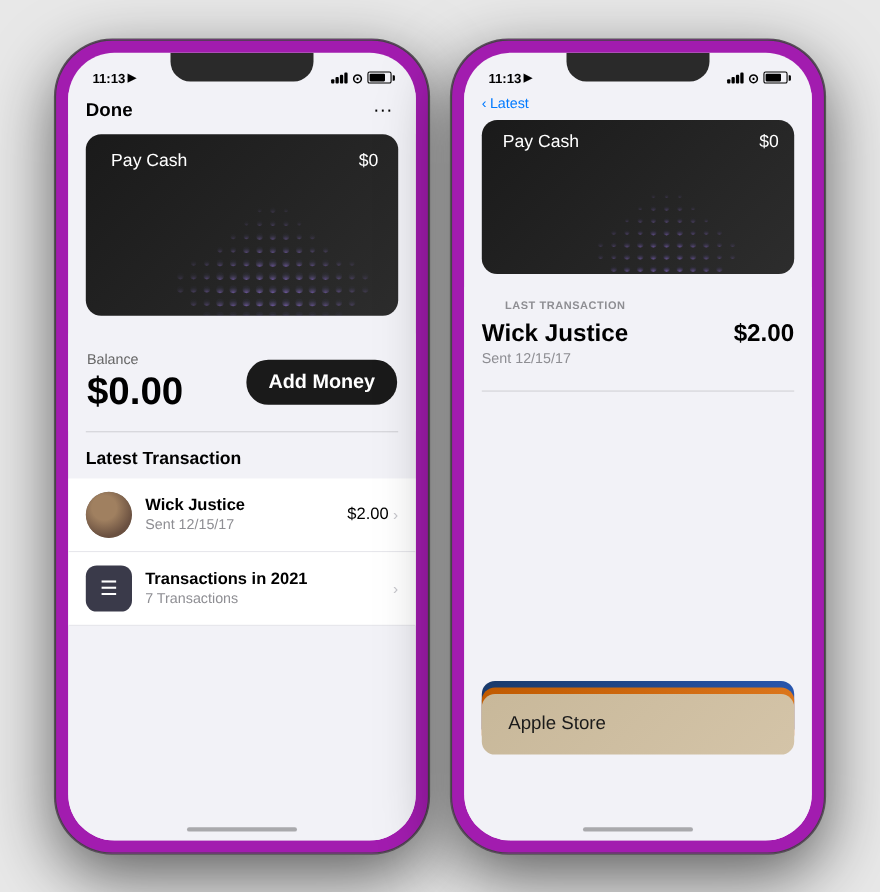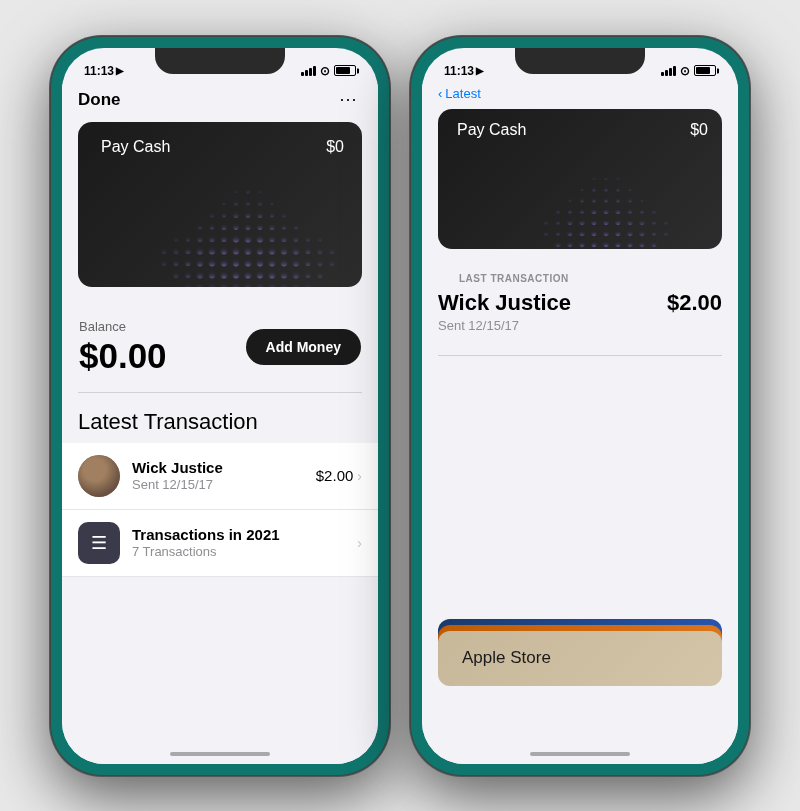--- a/index.html
+++ b/index.html
@@ -11,21 +11,21 @@
       align-items: center;
       justify-content: center;
       gap: 20px;
       font-family: -apple-system, BlinkMacSystemFont, 'SF Pro Display', 'Helvetica Neue', Arial, sans-serif;
     }
 
     
     .iphone {
       width: 340px;
       height: 740px;
-      background: #0f766e;
+      background: #a21caf;
       border-radius: 52px;
       padding: 12px;
       box-shadow:
         0 0 0 1px #555,
         0 20px 60px rgba(0,0,0,0.6),
         inset 0 0 0 1px #444;
       position: relative;
       flex-shrink: 0;
     }
 
@@ -230,37 +230,37 @@
       font-weight: 700;
       color: #000;
     }
 
     .add-money-btn {
       background: #1a1a1a;
       color: #fff;
       border: none;
       border-radius: 20px;
       padding: 10px 20px;
-      font-size: 14px;
+      font-size: 18px;
       font-weight: 600;
       cursor: pointer;
     }
 
     
     .divider {
       height: 1px;
       background: #d1d1d6;
       margin: 0 16px;
     }
 
     
     .section-header {
       padding: 16px 16px 8px;
-      font-size: 22px;
-      font-weight: 400;
+      font-size: 16px;
+      font-weight: 700;
       color: #000;
     }
 
     
     .transaction-item {
       display: flex;
       align-items: center;
       padding: 12px 16px;
       background: #fff;
       border-bottom: 1px solid #e5e5ea;

